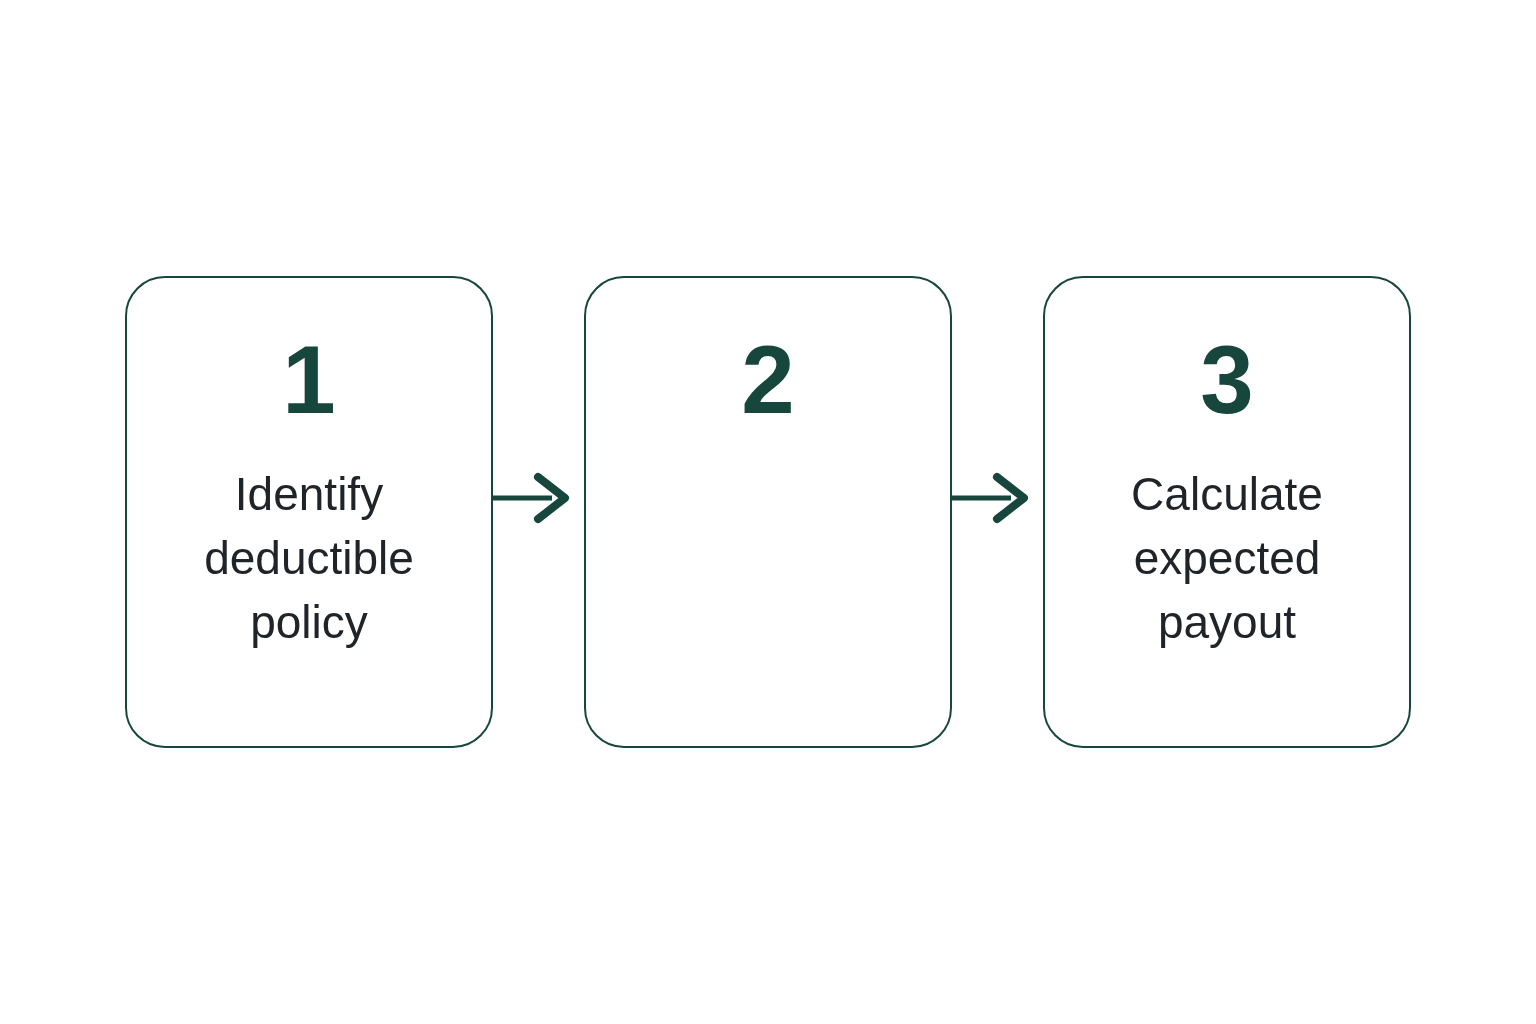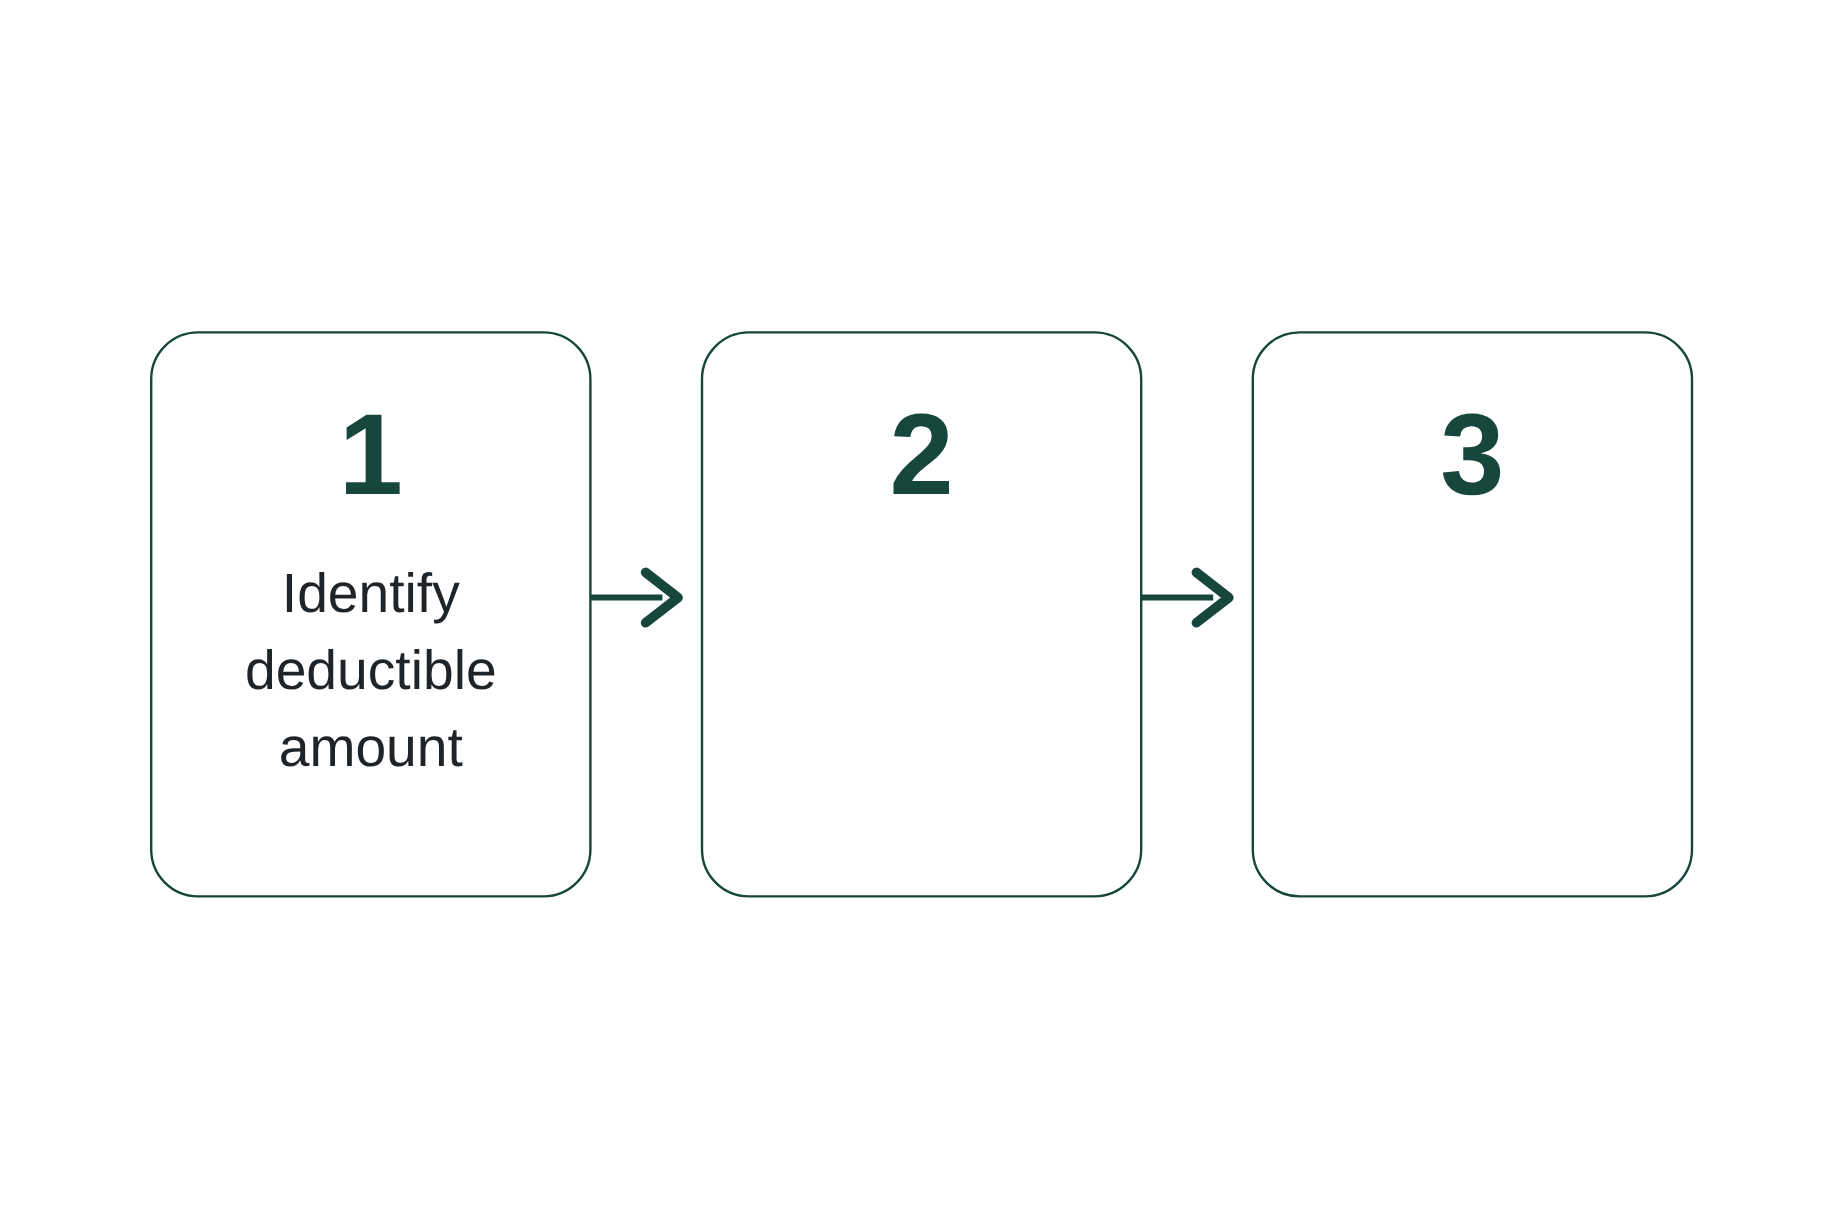--- a/index.html
+++ b/index.html
@@ -83,21 +83,21 @@
 </style>
 </head>
 <body>
 
 <div class="flow">
 
   <div class="card">
     <div class="num">1</div>
     <div class="label">Identify
 deductible
-amount</div>
+policy</div>
   </div>
 
   <div class="arrow-wrap">
     <svg class="arrow" width="80" height="52" viewBox="0 0 80 52">
       <line class="shaft" x1="0" y1="26" x2="60" y2="26"></line>
       <polyline class="head" points="46,5 73,26 46,47"></polyline>
     </svg>
   </div>
 
   <div class="card">
@@ -106,15 +106,18 @@
 
   <div class="arrow-wrap">
     <svg class="arrow" width="80" height="52" viewBox="0 0 80 52">
       <line class="shaft" x1="0" y1="26" x2="60" y2="26"></line>
       <polyline class="head" points="46,5 73,26 46,47"></polyline>
     </svg>
   </div>
 
   <div class="card">
     <div class="num">3</div>
+    <div class="label">Calculate
+expected
+payout</div>
   </div>
 
 </div>
 
 </body></html>

